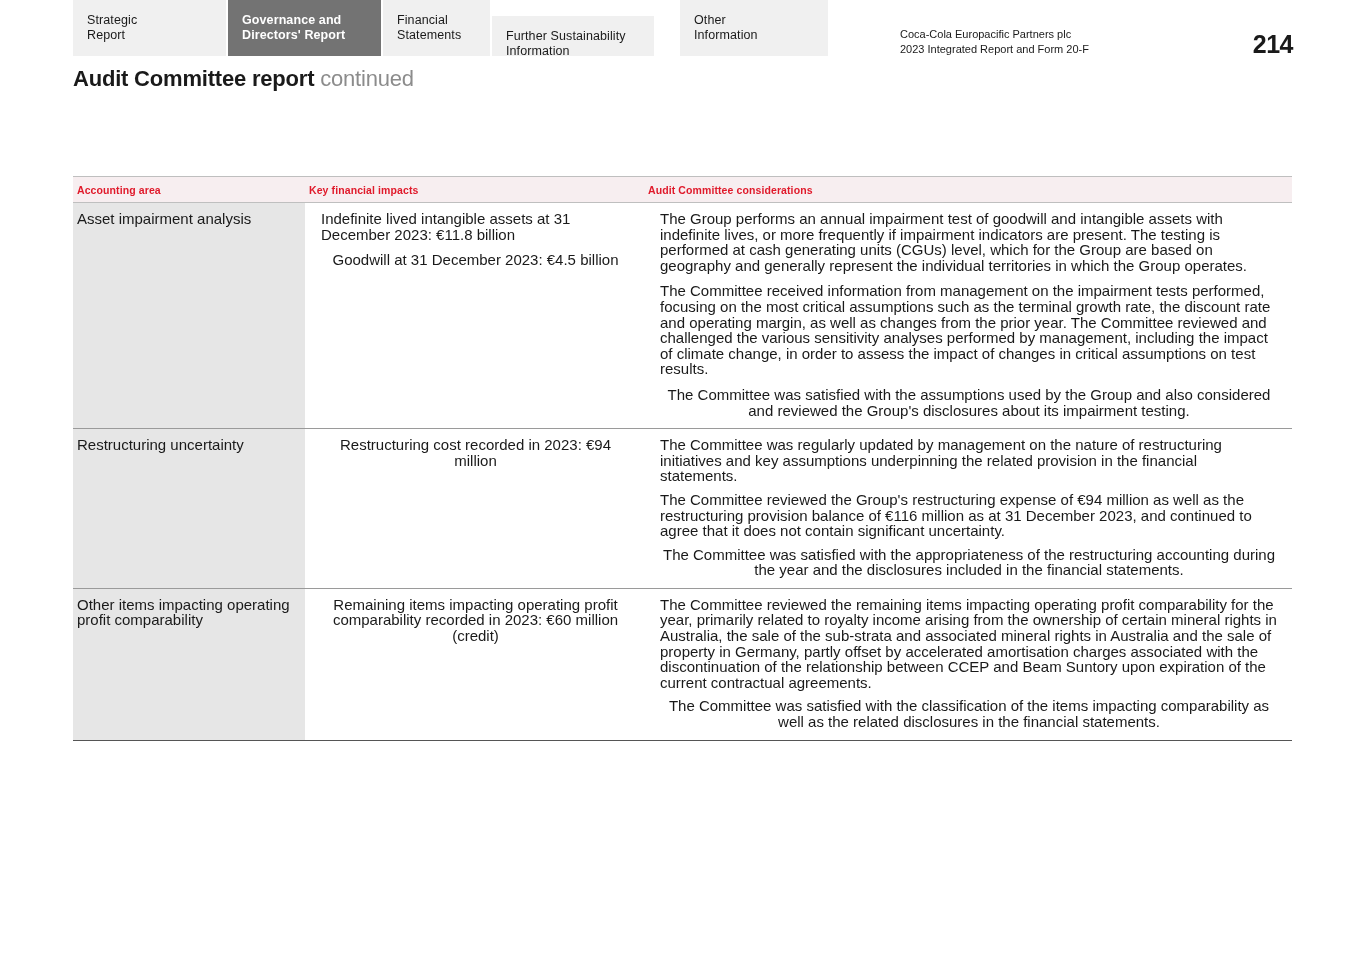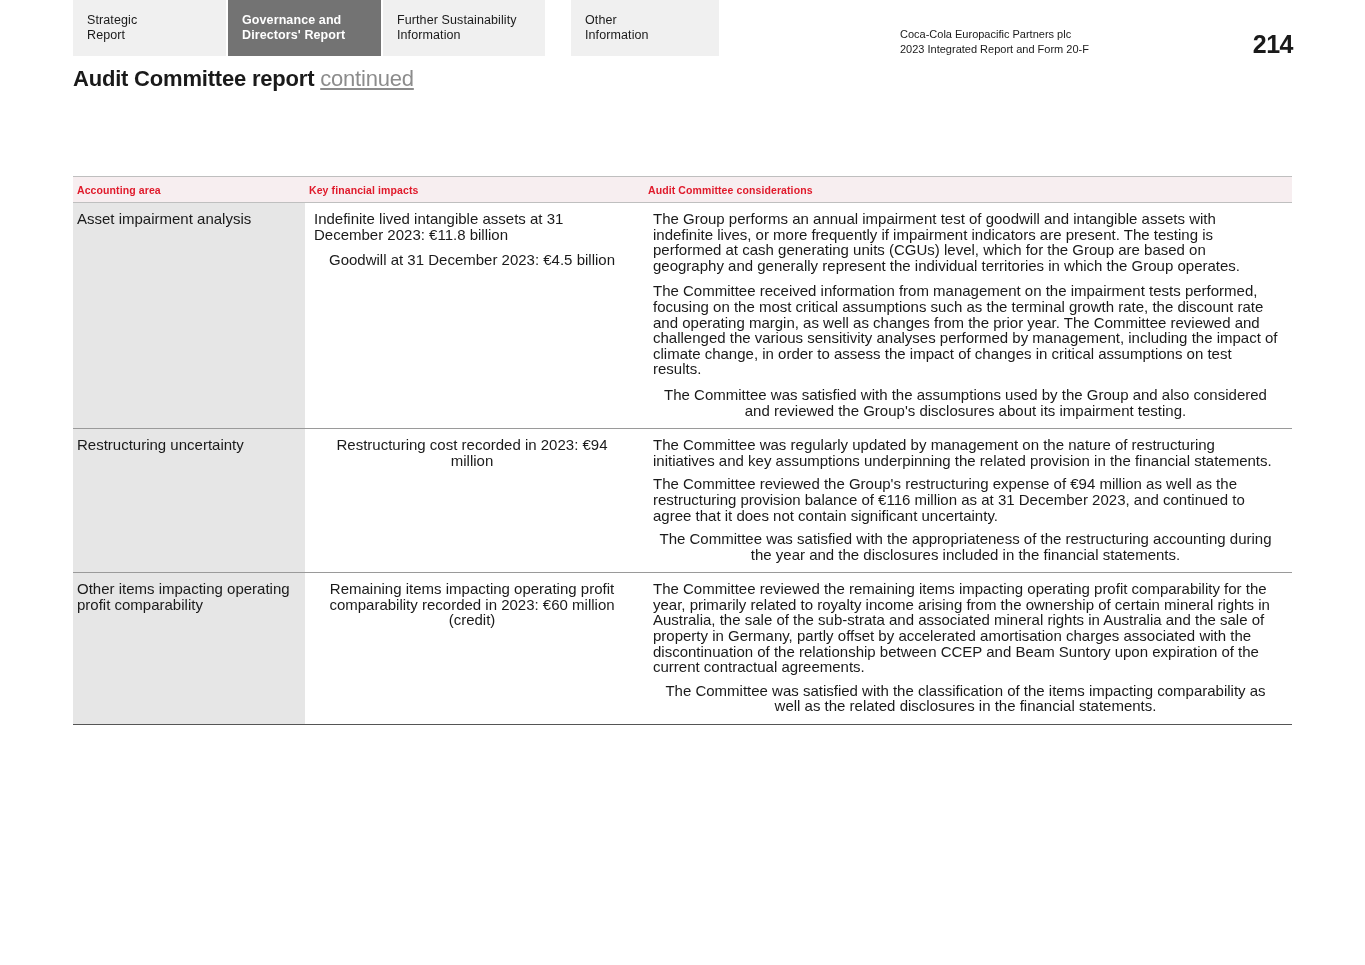--- a/index.html
+++ b/index.html
@@ -43,21 +43,21 @@
     letter-spacing: 0.1px;
   }
   .nav-tab.active {
     background: #737373;
     color: #ffffff;
     font-weight: bold;
   }
   .nav-tab.w1 { width: 155px; }
   .nav-tab.w2 { width: 155px; }
   .nav-tab.w3 { width: 109px; }
-  .nav-tab.w4 { width: 164px; }
+  .nav-tab.w4 { width: 164px; margin-top: 16px; }
   .nav-tab.w5 { width: 150px; margin-left: 24px; }
 
   .report-meta {
     position: absolute;
     top: 0;
     left: 890px;
     height: 56px;
     padding: 27px 0 0 10px;
     box-sizing: border-box;
     font-size: 11px;
@@ -81,21 +81,20 @@
     top: 66px;
     left: 73px;
     font-size: 22px;
     font-weight: bold;
     color: #1a1a1a;
     letter-spacing: -0.2px;
   }
   .heading .cont {
     font-weight: normal;
     color: #8c8c8c;
-    text-decoration: underline;
   }
 
   
   .table-wrap {
     position: absolute;
     top: 176px;
     left: 73px;
     width: 1219px;
   }
   table.report {
@@ -135,38 +134,40 @@
     background: #e6e6e6;
     padding-left: 5px;
   }
   td.col2 {
     padding-left: 7px;
   }
   td.col3 {
     padding-left: 5px;
   }
   td p {
-    margin: 0 0 10px 5px;
+    margin: 0 0 10px 12px;
   }
   td p:last-child {
     margin-bottom: 0;
     text-align: center;
   }
   .tight p { margin-bottom: 8px; }
 </style>
 </head>
 <body>
 
 <div class="page">
 
   <div class="nav">
     <div class="nav-tab w1">Strategic
 Report</div>
     <div class="nav-tab w2 active">Governance and
 Directors' Report</div>
+    <div class="nav-tab w3">Financial
+Statements</div>
     <div class="nav-tab w4">Further Sustainability
 Information</div>
     <div class="nav-tab w5">Other
 Information</div>
   </div>
 
   <div class="report-meta">Coca-Cola Europacific Partners plc
 2023 Integrated Report and Form 20-F</div>
   <div class="page-number">214</div>
 

